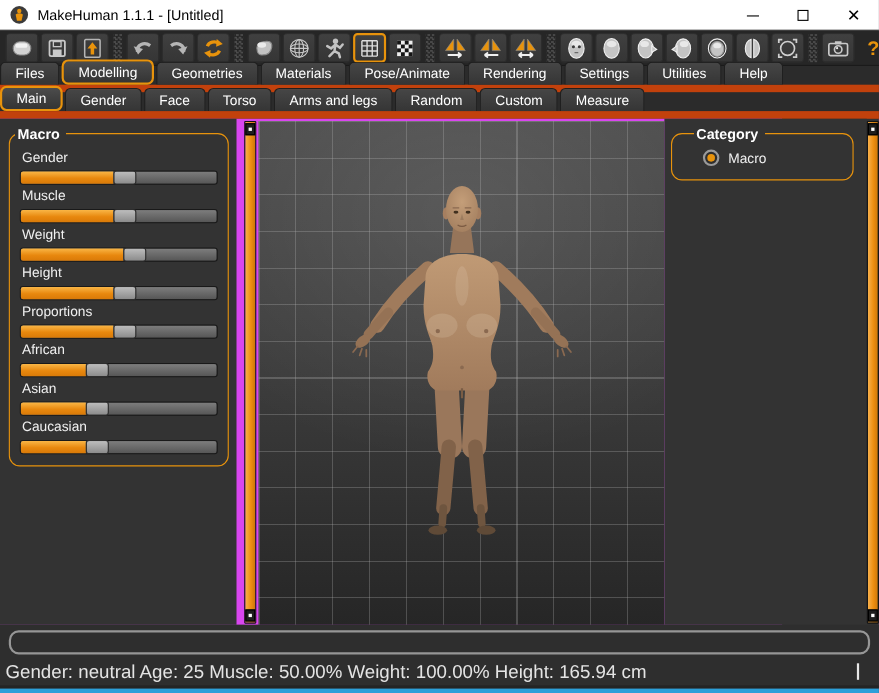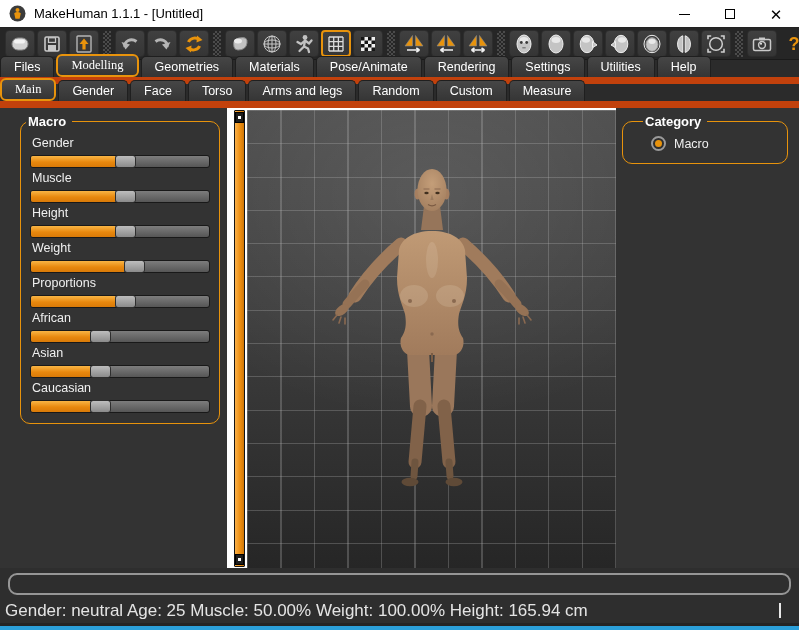--- a/index.html
+++ b/index.html
@@ -54,24 +54,23 @@
   .tabrow1 { top:60px; } .tabrow2 { top:84px; }
   .tab {
     height:21px; padding:0 13px; margin-right:2px;
     background:linear-gradient(#464646,#353535);
     border:1px solid #1f1f1f; border-bottom:none; border-radius:5px 5px 0 0;
     color:#fff; font-size:12.5px; display:flex; align-items:center; white-space:nowrap;
   }
   .tab.selected {
     height:23px; border:2px solid #e8930c; border-radius:6px;
     background:linear-gradient(#4c4c4c,#343434);
-    font-family:Liberation Serif, serif;
-  }
-  
-  .content { position:absolute; left:12px; top:108px; width:711px; height:460px; background:#ffffff; }
+  }
+  
+  .content { position:absolute; left:0; top:108px; width:711px; height:460px; background:#d946ef; }
   .left-panel  { position:absolute; left:0; top:0; width:215px; height:460px; background:#333; }
   .right-panel { position:absolute; left:604px; top:0; width:184px; height:460px; background:#333; }
   fieldset.groupbox {
     border:1px solid #e8930c; border-radius:10px;
     margin:6px 7px 0 8px; padding:4px 9px 10px 9px;
   }
   fieldset.groupbox legend {
     font-size:13px; font-weight:bold; color:#fff; padding:0 6px 0 2px; margin-left:-4px;
   }
   .slider-block { margin-top:3px; }
@@ -384,31 +383,31 @@
             </div>
           </div>
           <div class="slider-block">
             <div class="slider-label">Muscle</div>
             <div class="slider">
               <div class="fill" style="width:47%"></div>
               <div class="handle" style="left:47%"></div>
             </div>
           </div>
           <div class="slider-block">
+            <div class="slider-label">Weight</div>
+            <div class="slider">
+              <div class="fill" style="width:52%"></div>
+              <div class="handle" style="left:52%"></div>
+            </div>
+          </div>
+          <div class="slider-block">
             <div class="slider-label">Height</div>
             <div class="slider">
               <div class="fill" style="width:47%"></div>
               <div class="handle" style="left:47%"></div>
-            </div>
-          </div>
-          <div class="slider-block">
-            <div class="slider-label">Weight</div>
-            <div class="slider">
-              <div class="fill" style="width:52%"></div>
-              <div class="handle" style="left:52%"></div>
             </div>
           </div>
           <div class="slider-block">
             <div class="slider-label">Proportions</div>
             <div class="slider">
               <div class="fill" style="width:47%"></div>
               <div class="handle" style="left:47%"></div>
             </div>
           </div>
           <div class="slider-block">

